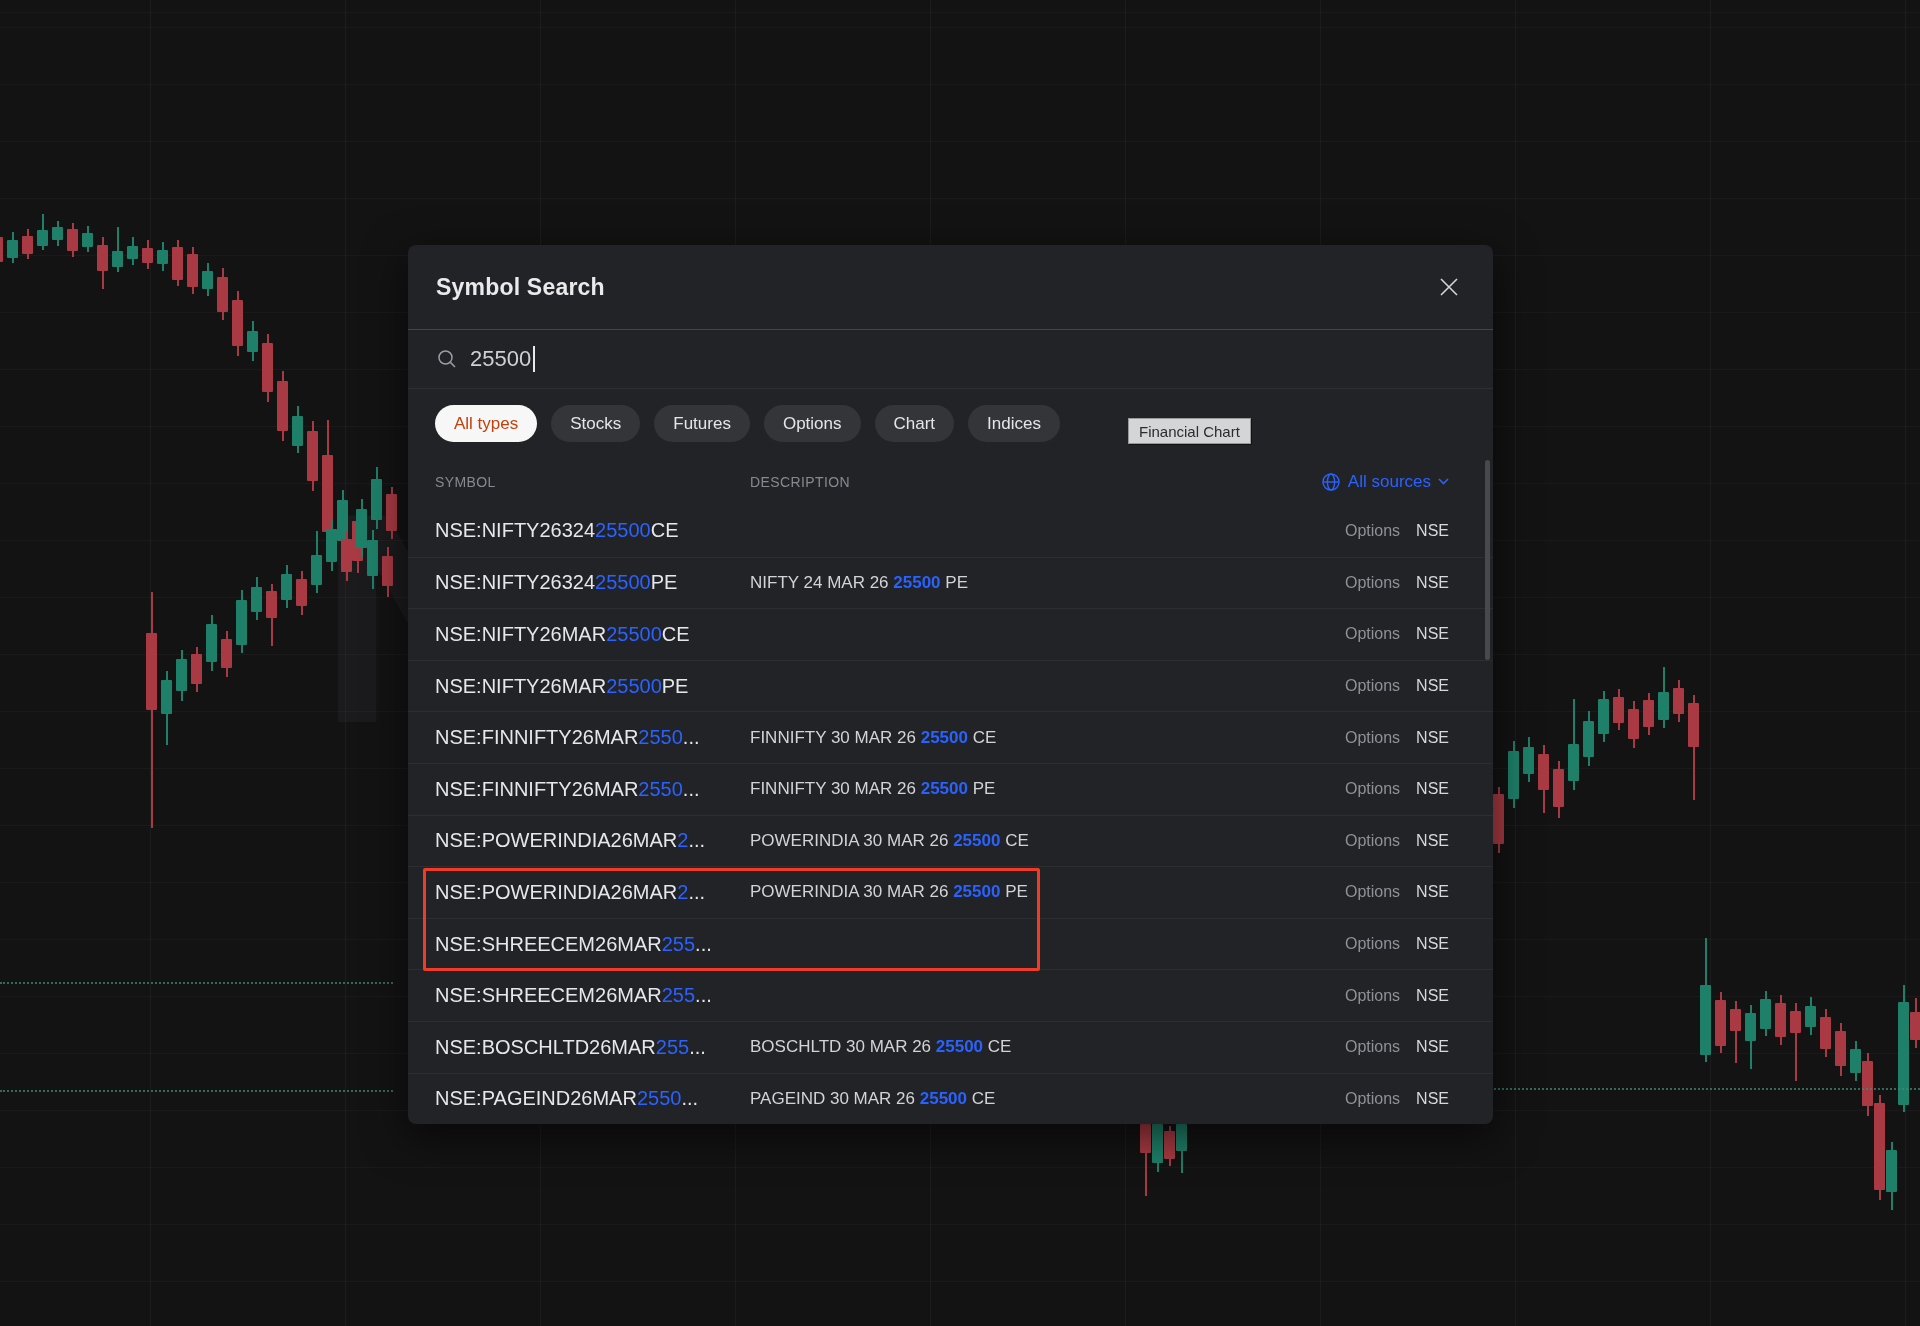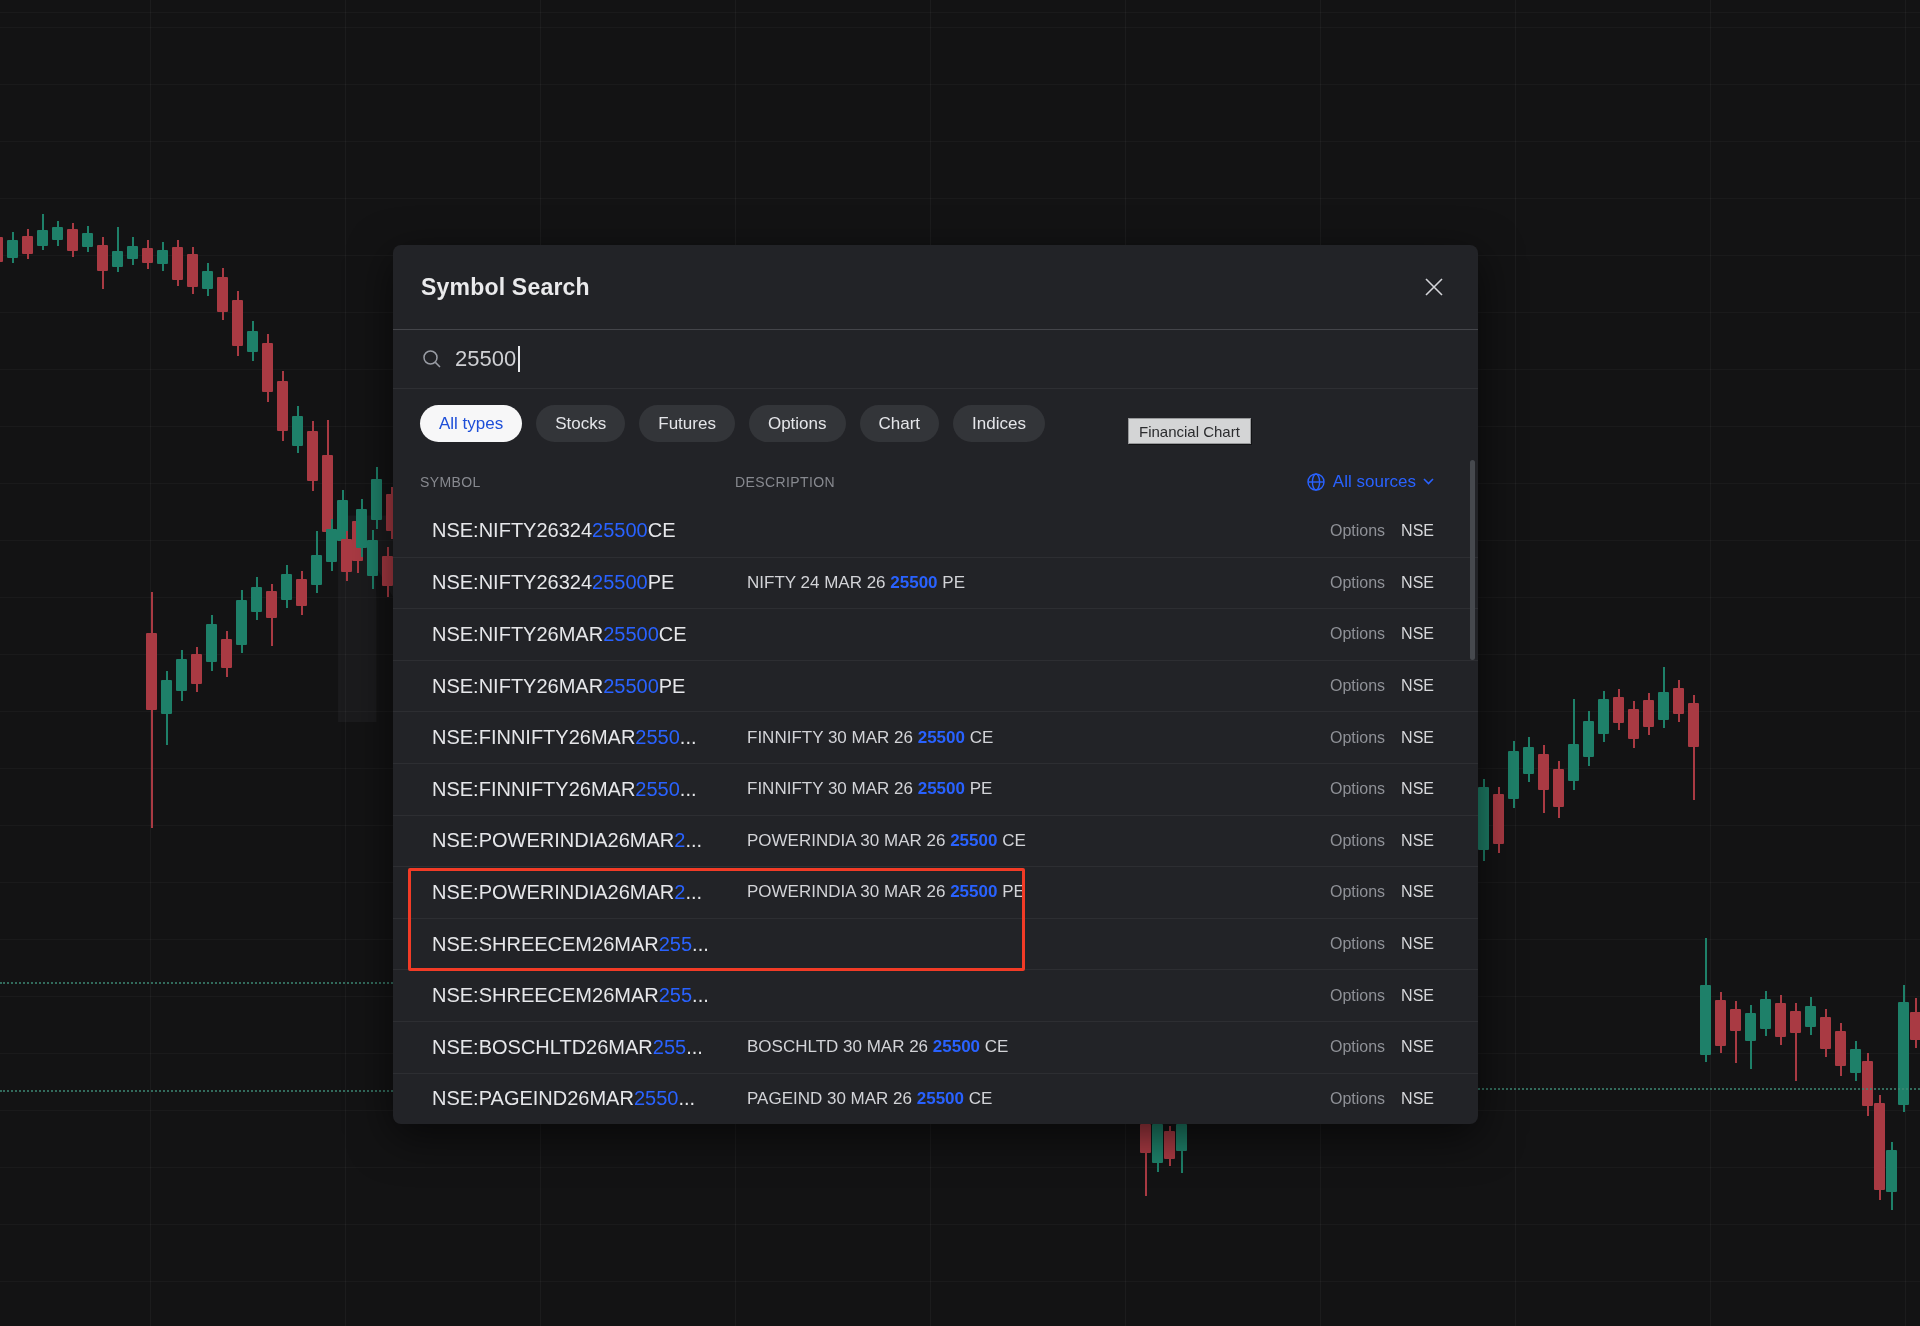--- a/index.html
+++ b/index.html
@@ -23,21 +23,21 @@
   .candle .wick { position:absolute; width:2px; }
   .candle .body { position:absolute; border-radius:1px; }
   .dotted-line { position:absolute; border-top:2px dotted rgba(62,138,116,0.75); height:0; }
   .watermark {
     position:absolute; font-weight:700; color:rgba(210,220,230,0.045);
     line-height:1; user-select:none;
   }
 
   
   .dialog {
-    position:absolute; left:393px; top:245px; width:1085px; height:879px;
+    position:absolute; left:408px; top:245px; width:1085px; height:879px;
     background:#222327; border-radius:8px;
     box-shadow:0 12px 44px rgba(0,0,0,0.6);
     display:flex; flex-direction:column;
     z-index:20;
   }
   .dlg-header {
     height:85px; flex:none; display:flex; align-items:center;
     padding:0 26px 0 28px;
     border-bottom:1px solid #44454a;
   }
@@ -57,37 +57,37 @@
 
   .tabs-row {
     height:69px; flex:none; display:flex; align-items:center; gap:14px;
     padding:0 27px; position:relative;
   }
   .pill {
     height:37px; padding:0 19px; border-radius:19px;
     display:flex; align-items:center; font-size:17px;
     background:#333539; color:#e4e5e9; cursor:pointer; white-space:nowrap;
   }
-  .pill.active { background:#f7f7f8; color:#1d4ed8; font-weight:500; }
+  .pill.active { background:#f7f7f8; color:#c2410c; font-weight:500; }
 
   .cols-row {
     height:47px; flex:none; display:flex; align-items:center;
     padding:0 44px 0 27px; font-size:14px; color:#87898f; letter-spacing:0.4px;
   }
   .col-sym { width:315px; flex:none; }
   .col-desc { flex:1; }
   .sources {
     margin-left:auto; display:flex; align-items:center; gap:7px;
     color:var(--accent); font-size:17px; letter-spacing:0; cursor:pointer;
   }
 
   .rows { flex:1; overflow:hidden; position:relative; }
   .row {
     height:51.6px; display:flex; align-items:center;
-    padding:0 44px 0 39px; cursor:pointer;
+    padding:0 44px 0 27px; cursor:pointer;
   }
   .row + .row { border-top:1px solid rgba(255,255,255,0.05); }
   .cell-sym { width:315px; flex:none; font-size:20px; color:#e6e7ea; white-space:nowrap; overflow:hidden; }
   .cell-desc { flex:1; font-size:17px; color:#d2d3d7; white-space:nowrap; }
   .t-hl { color:var(--accent); }
   .cell-desc .t-hl { font-weight:700; }
   .cell-meta { margin-left:auto; display:flex; align-items:center; gap:16px; font-size:16px; }
   .m-type { color:#8f9197; }
   .m-exch { color:#d7d8db; }
 

